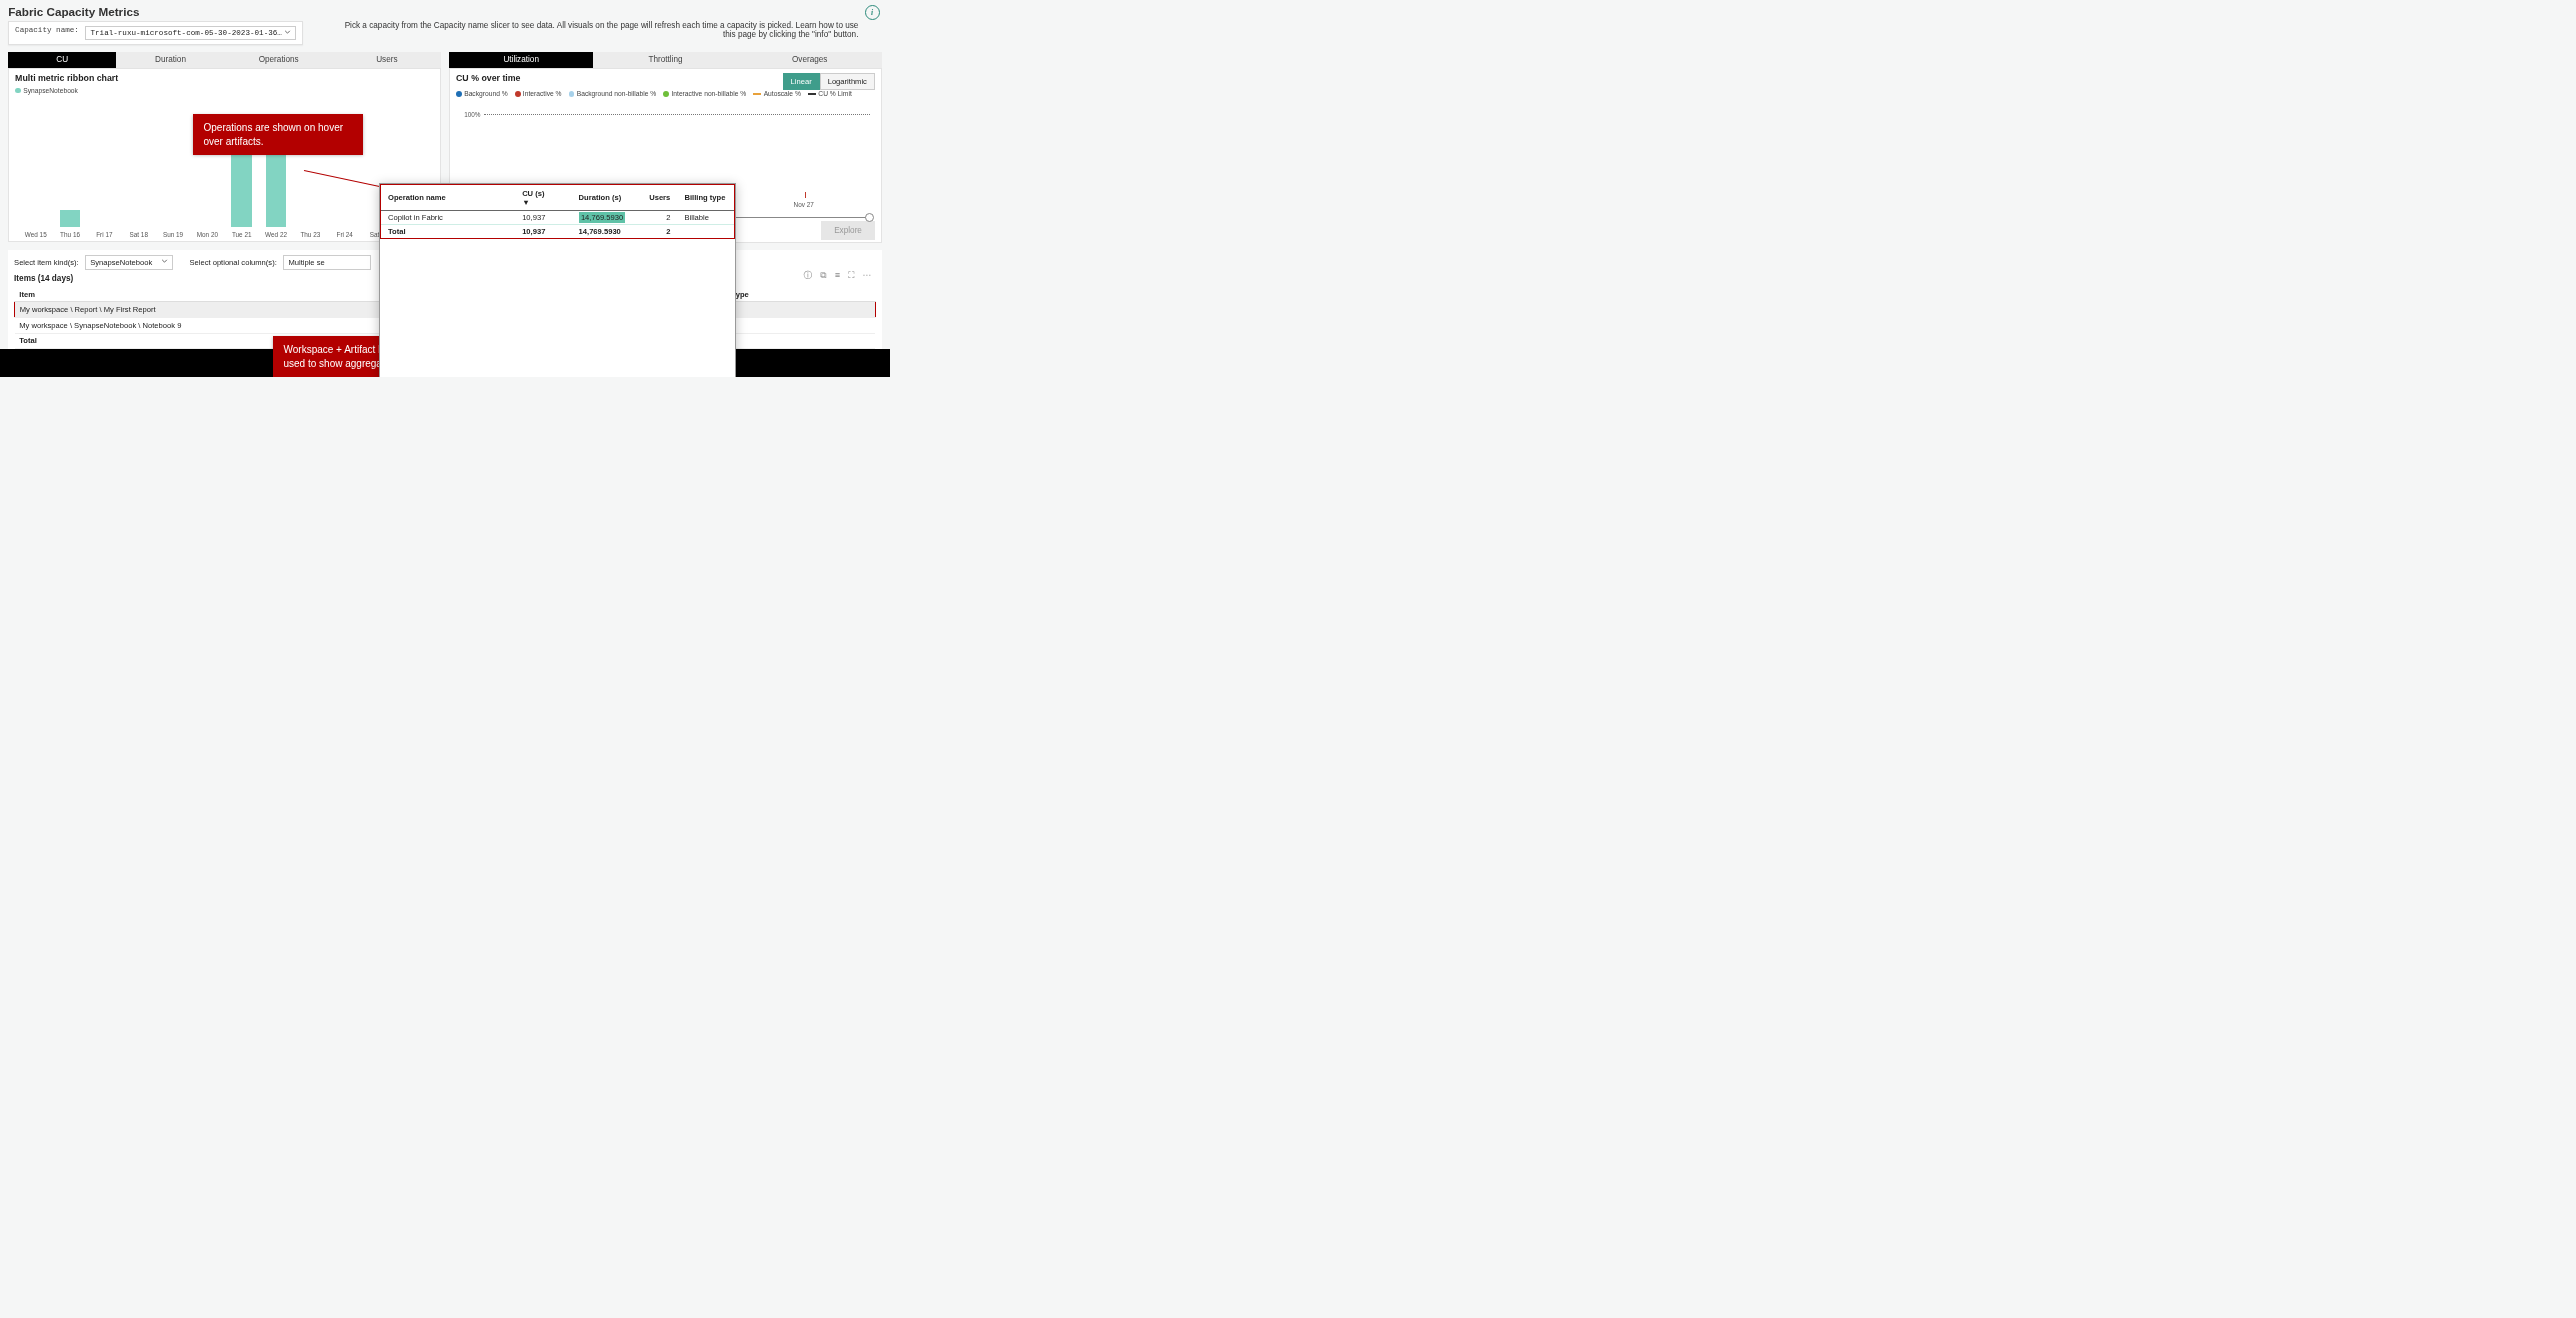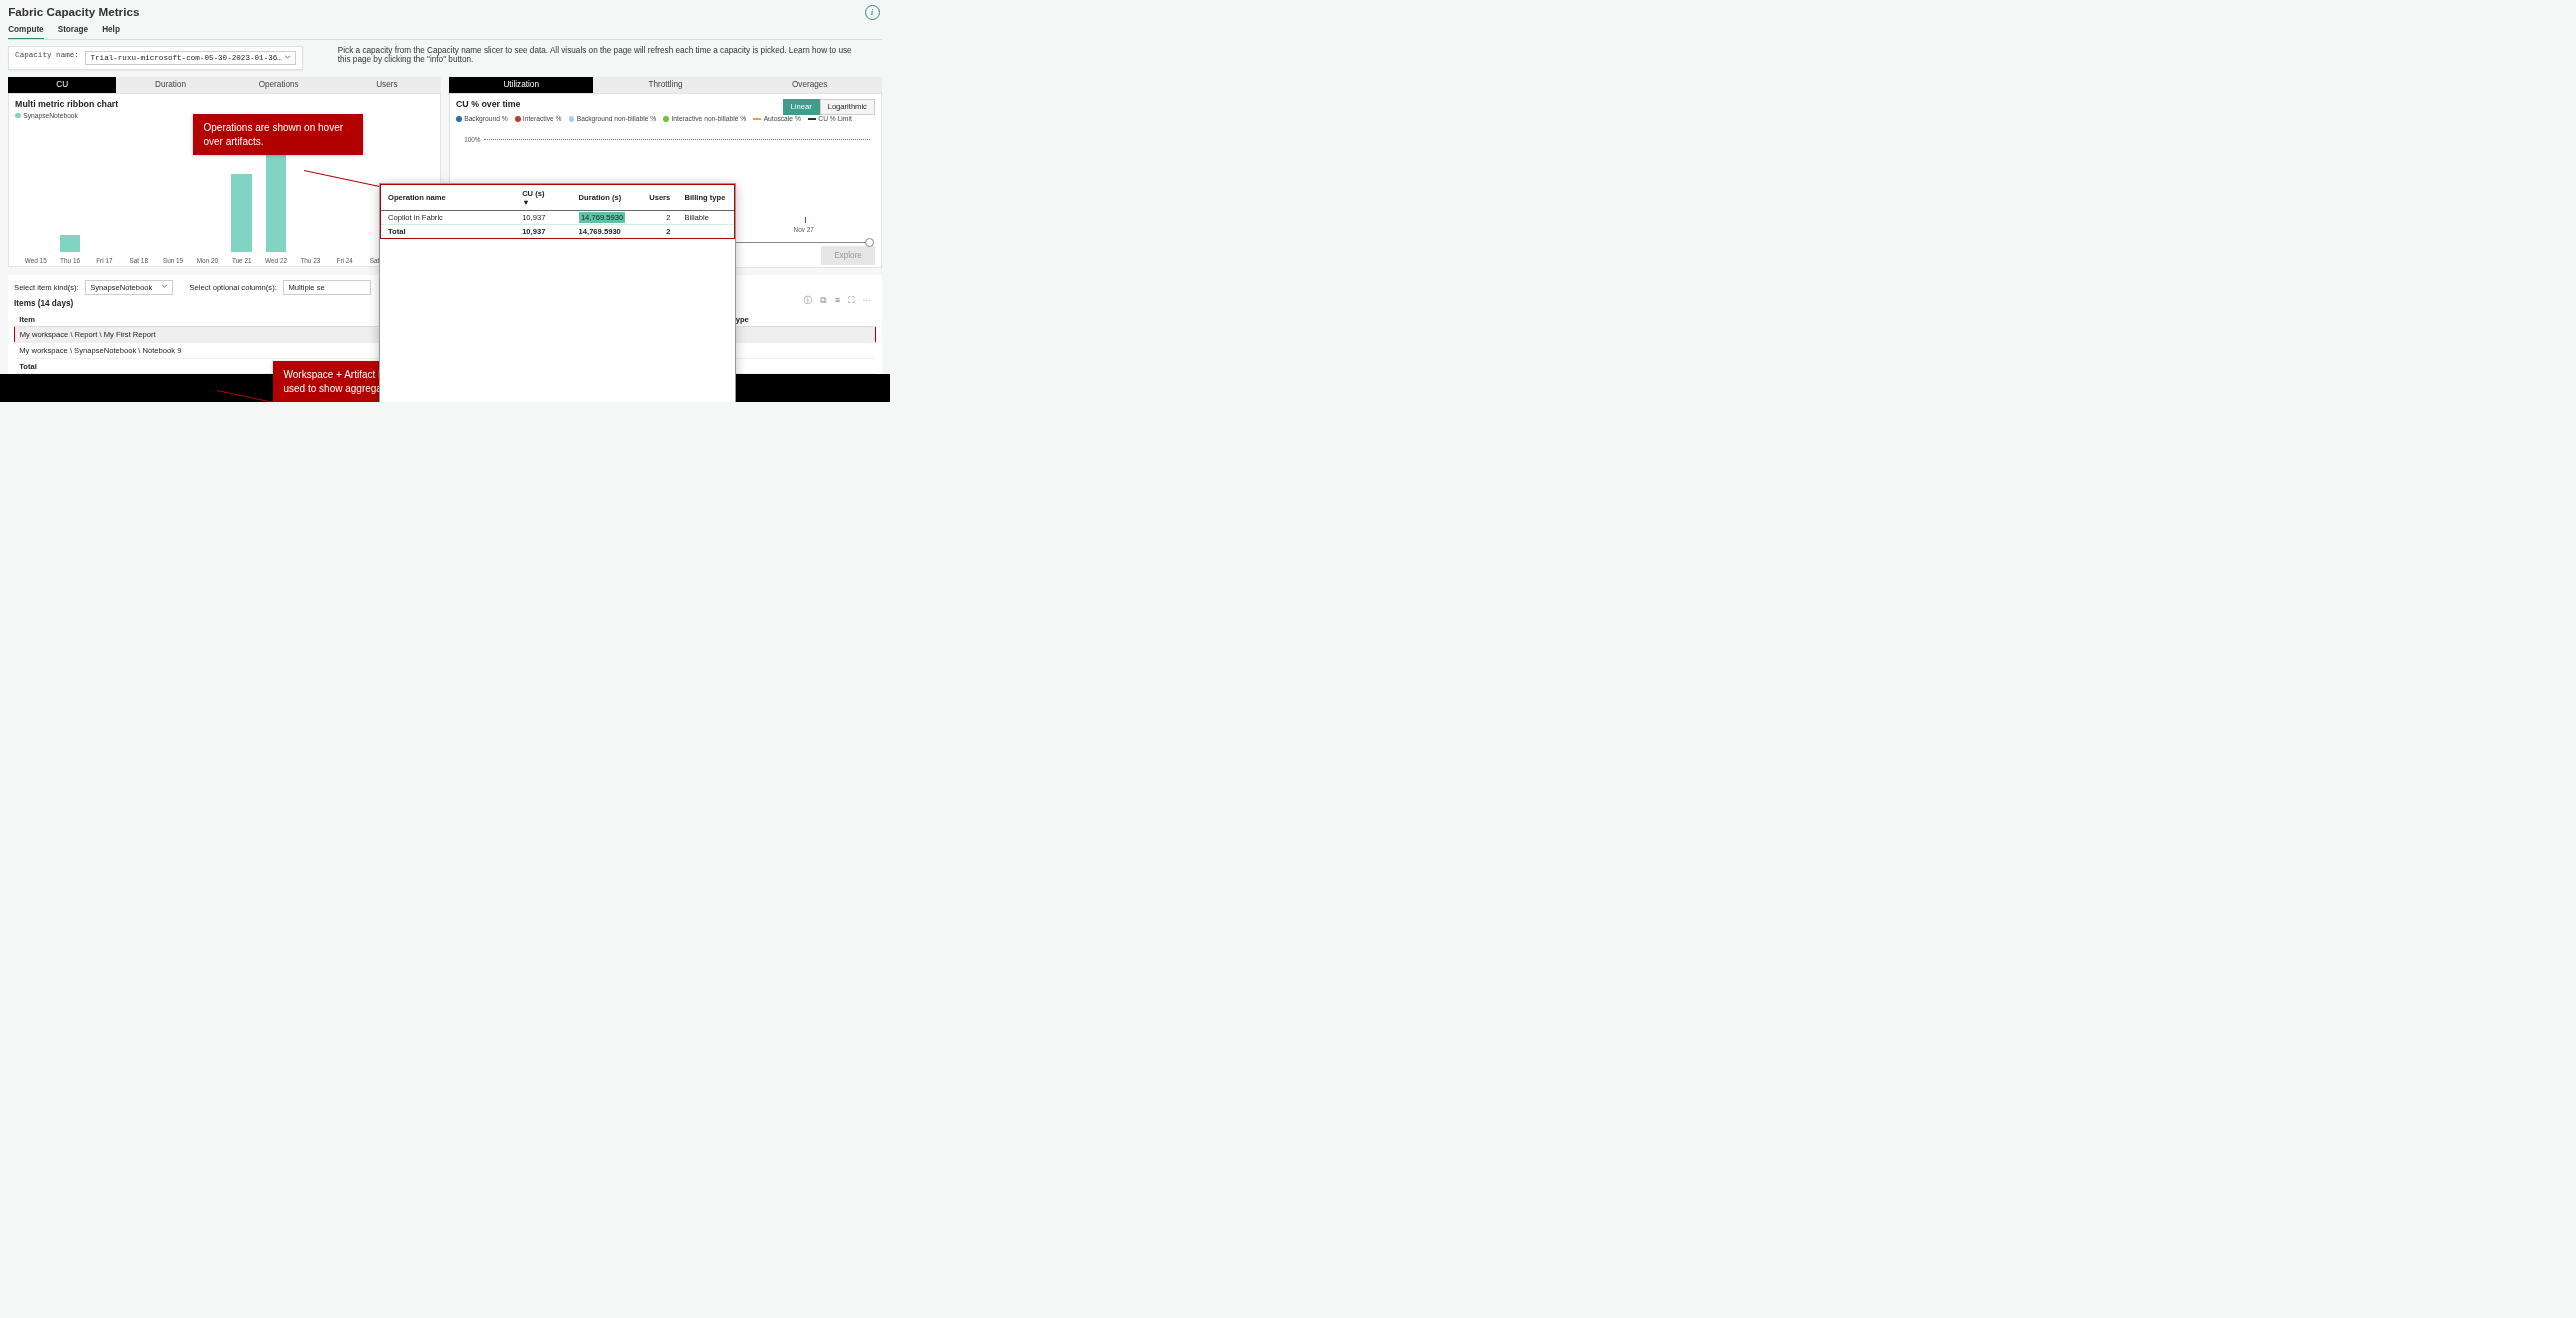--- a/index.html
+++ b/index.html
@@ -29,21 +29,21 @@
     display: flex; gap: 5.9px;
     box-shadow: 0 0.6px 1.2px rgba(0,0,0,.05);
     font-family: Liberation Mono, monospace;
   }
   .slicer-label { font-size: 7.6px; color: #444; }
   .slicer-select {
     border: 0.6px solid #ccc; padding: 2.3px 13px 2.3px 4.7px; background: #fff;
     font-size: 7.6px; position: relative; min-width: 164px;
   }
   .chev { position: absolute; right: 3.5px; top: 50%; transform: translateY(-50%); pointer-events: none; }
-  .helper-text { flex: 1; text-align: left; font-size: 8.2px; color: #333; padding: 0 23.4px; }
+  .helper-text { flex: 1; text-align: right; font-size: 8.2px; color: #333; padding: 0 23.4px; }
   .two-col { display: flex; gap: 8.2px; align-items: stretch; }
   .col { flex: 1; min-width: 0; }
   .tab-strip { display: flex; background: #ececec; }
   .tab-strip .tab {
     flex: 1; text-align: center; padding: 3.5px 0; font-size: 8.2px; color: #444;
     background: #ececec; cursor: pointer;
   }
   .tab-strip .tab.active { background: #000; color: #fff; }
   .card { background: #fff; border: 0.6px solid #e3e3e3; padding: 4.7px 5.9px 2.3px 5.9px; }
   .card-title { font-size: 8.8px; font-weight: 700; margin-bottom: 3.5px; }
@@ -102,25 +102,20 @@
 </style>
 </head>
 <body>
 
 <div class="page">
 
   <div class="info-icon">i</div>
 
   <div class="title">Fabric Capacity Metrics</div>
 
-  <div class="top-tabs">
-    <div class="top-tab active">Compute</div>
-    <div class="top-tab">Storage</div>
-    <div class="top-tab">Help</div>
-  </div>
 
   <div class="slicer-row">
     <div class="slicer-box">
       <span class="slicer-label">Capacity name:</span>
       <div class="slicer-select">
         <span>Trial-ruxu-microsoft-com-05-30-2023-01-36…</span>
         <span class="chev">
           <svg class="icon-svg" viewBox="0 0 12 12">
               <path d="M2 4l4 4 4-4" fill="none" stroke="#555" stroke-width="1.5"></path>
             </svg>

